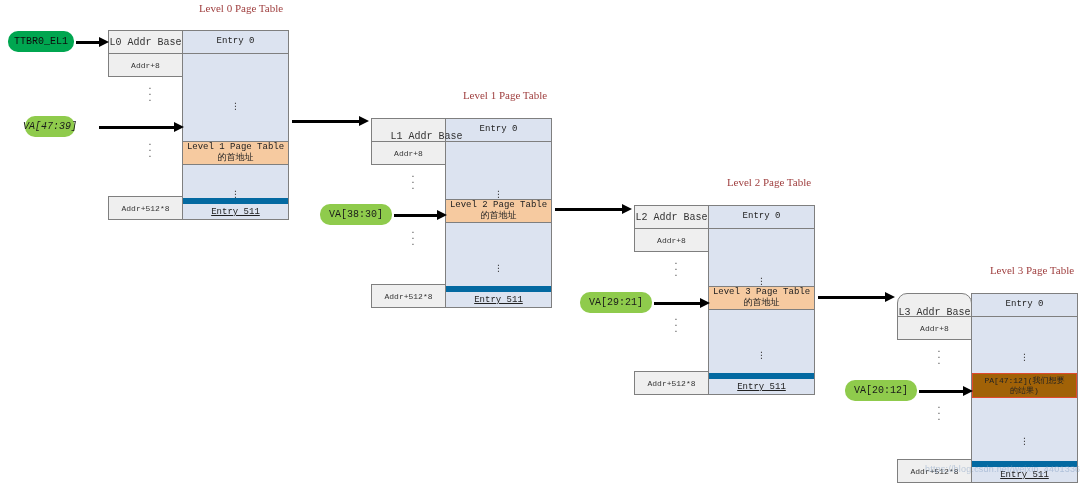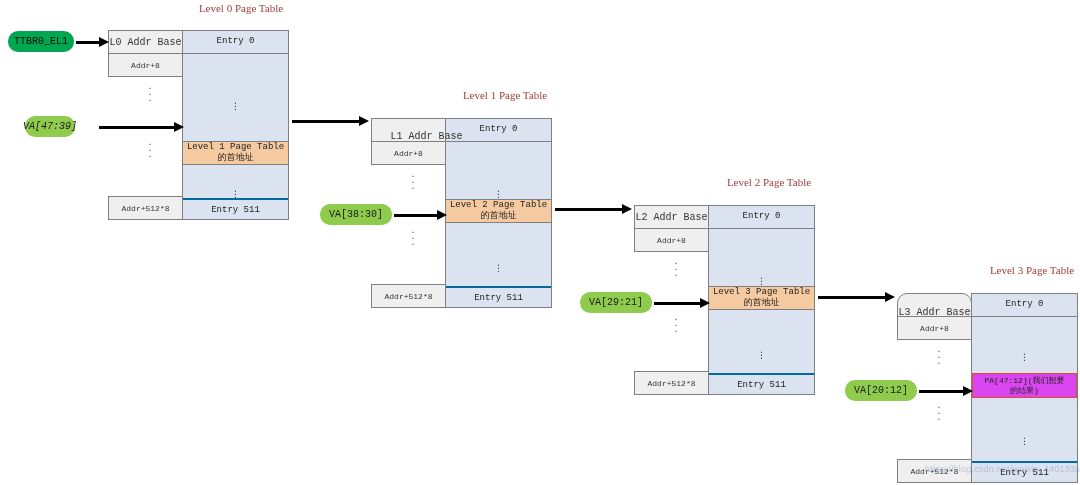--- a/index.html
+++ b/index.html
@@ -47,29 +47,29 @@
     display: flex;
     align-items: center;
     justify-content: center;
     font-family: "Liberation Mono", "DejaVu Sans Mono", monospace;
     font-size: 9px;
     color: #222222;
     text-align: center;
     line-height: 1.25;
   }
   .entry-sep-bottom { border-bottom: 1px solid #7f7f7f; }
-  .entry-sep-top { border-top: 2px solid #0369a1; }
+  .entry-sep-top { border-top: 6px solid #0369a1; text-decoration: underline; }
 
   .entry-orange {
     background: #f6caa0;
     border-top: 1px solid #7f7f7f;
     border-bottom: 1px solid #7f7f7f;
   }
   .entry-yellow {
-    background: #d946ef;
+    background: #a16207;
     border: 1px solid #e04a2f;
     font-size: 8px;
   }
 
   .vdots {
     position: absolute;
     left: 0; right: 0;
     text-align: center;
     font-family: "Liberation Mono", "DejaVu Sans Mono", monospace;
     font-size: 9px;

